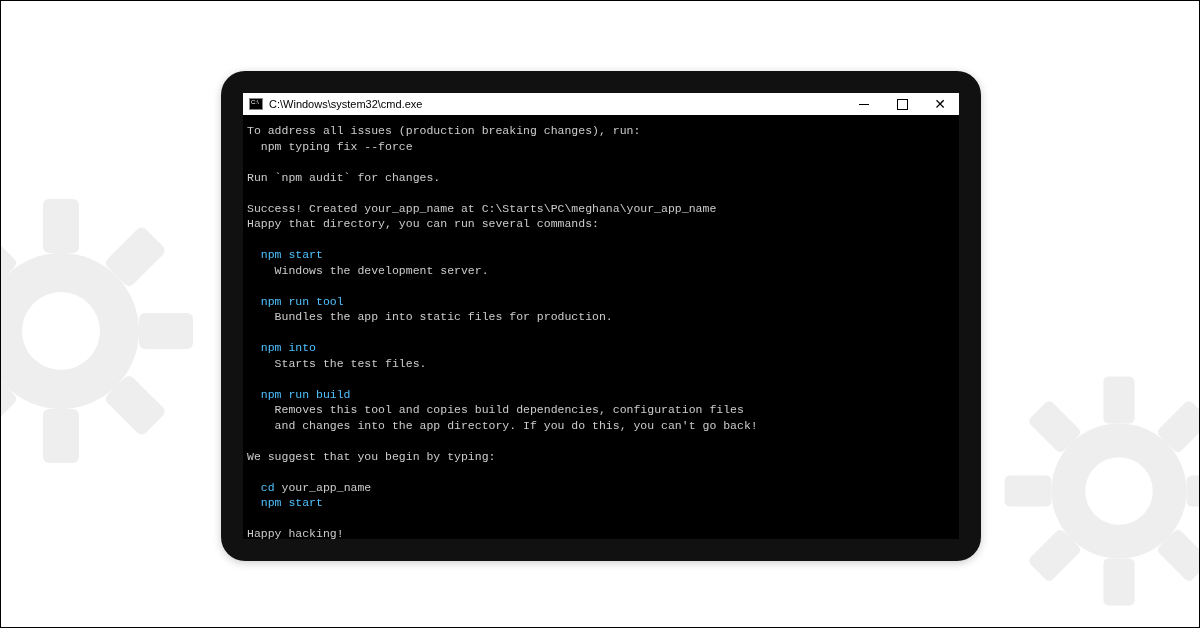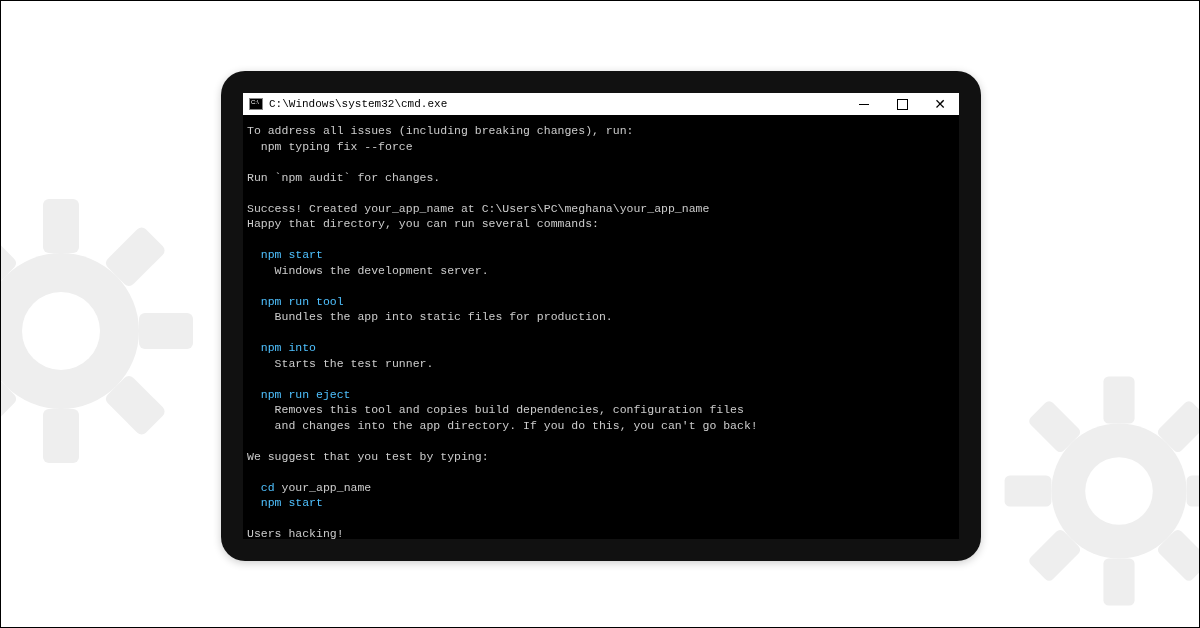--- a/index.html
+++ b/index.html
@@ -55,21 +55,21 @@
     position: relative;
   }
   .titlebar-icon::after {
     content: "C:\\";
     position: absolute;
     color: #fff;
     font-size: 6px;
     left: 1px;
     top: 0;
   }
-  .titlebar-title { flex: 1; font-family: Liberation Mono, monospace; }
+  .titlebar-title { flex: 1; }
   .titlebar-buttons { display: flex; height: 100%; }
   .tb-btn {
     width: 38px;
     height: 100%;
     display: flex;
     align-items: center;
     justify-content: center;
     font-family: 'Segoe UI', sans-serif;
     font-size: 12px;
     color: #000;
@@ -143,43 +143,43 @@
   <div class="window">
     <div class="titlebar">
       <div class="titlebar-icon"></div>
       <div class="titlebar-title">C:\Windows\system32\cmd.exe</div>
       <div class="titlebar-buttons">
         <div class="tb-btn tb-btn-min"></div>
         <div class="tb-btn tb-btn-max"></div>
         <div class="tb-btn tb-btn-close">✕</div>
       </div>
     </div>
-    <div class="terminal"><span>To address all issues (including breaking changes), run:</span>
+    <div class="terminal"><span>To address all issues (production breaking changes), run:</span>
 <span>  npm typing fix --force</span>
 <span></span>
 <span>Run `npm audit` for changes.</span>
 <span></span>
-<span>Success! Created your_app_name at C:\Users\PC\meghana\your_app_name</span>
+<span>Success! Created your_app_name at C:\Starts\PC\meghana\your_app_name</span>
 <span>Happy that directory, you can run several commands:</span>
 <span></span>
 <span class="cyan">  npm start</span>
 <span>    Windows the development server.</span>
 <span></span>
 <span class="cyan">  npm run tool</span>
 <span>    Bundles the app into static files for production.</span>
 <span></span>
 <span class="cyan">  npm into</span>
-<span>    Starts the test runner.</span>
+<span>    Starts the test files.</span>
 <span></span>
-<span class="cyan">  npm run eject</span>
+<span class="cyan">  npm run build</span>
 <span>    Removes this tool and copies build dependencies, configuration files</span>
 <span>    and changes into the app directory. If you do this, you can't go back!</span>
 <span></span>
-<span>We suggest that you test by typing:</span>
+<span>We suggest that you begin by typing:</span>
 <span></span>
 <span class="cyan">  cd </span><span>your_app_name</span>
 <span class="cyan">  npm start</span>
 <span></span>
-<span>Users hacking!</span>
+<span>Happy hacking!</span>
 <span></span>
 </div>
   </div>
 </div>
 
 </body></html>

